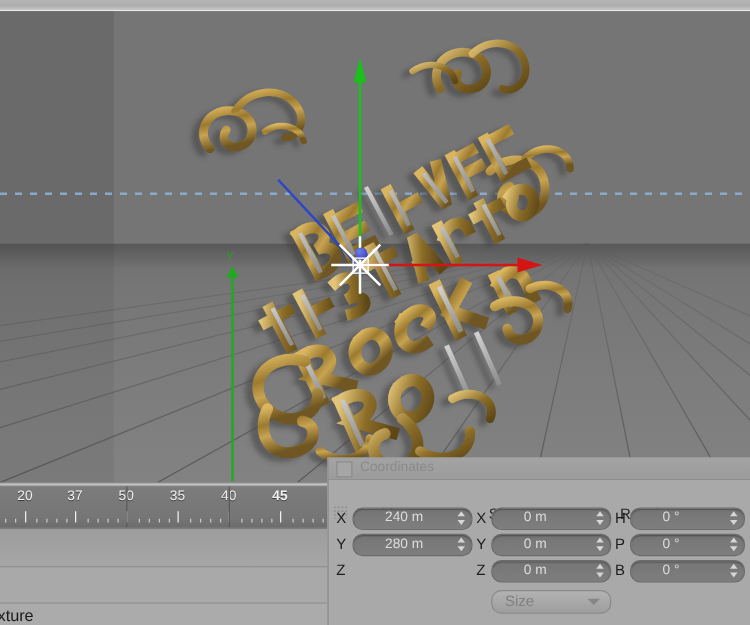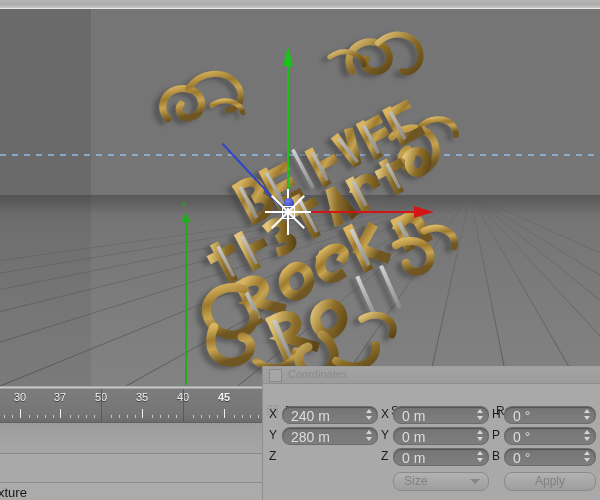--- a/index.html
+++ b/index.html
@@ -91,21 +91,21 @@
   .hdr{position:absolute;top:18px;height:16px;}
   .hdr .grip{position:absolute;left:4px;top:20px;width:11px;height:10px;
     background-image:
       radial-gradient(circle at 1px 1px,#868686 .6px,transparent .8px);
     background-size:3px 3px;}
   .hdr-lbl{position:absolute;top:19px;font-size:12px;color:#262626;}
   .rowlbl{position:absolute;font-size:12px;color:#1c1c1c;}
   .field{position:absolute;height:16px;border-radius:8px;
     background:linear-gradient(to bottom,#757575,#7e7e7e);
     border:1px solid #6b6b6b;box-shadow:inset 0 1px 1px rgba(0,0,0,.3);}
-  .field .val{position:absolute;left:8px;top:1px;font-size:14px;color:#ddd;}
+  .field .val{position:absolute;left:25px;top:1px;font-size:11px;color:#ddd;}
   .field .spin{position:absolute;right:4px;top:2px;width:7px;height:11px;}
   .field .spin .up{position:absolute;left:0;top:0;width:0;height:0;
     border-left:3.5px solid transparent;border-right:3.5px solid transparent;border-bottom:4px solid #d6d6d6;}
   .field .spin .dn{position:absolute;left:0;bottom:0;width:0;height:0;
     border-left:3.5px solid transparent;border-right:3.5px solid transparent;border-top:4px solid #d6d6d6;}
   .dd{position:absolute;height:17px;border-radius:8px;
     background:linear-gradient(to bottom,#b2b2b2,#9e9e9e);border:1px solid #8a8a8a;}
   .dd .lbl{position:absolute;left:10px;top:1px;font-size:12px;color:#818181;}
   .dd .arrow{position:absolute;right:8px;top:6px;width:0;height:0;
     border-left:5px solid transparent;border-right:5px solid transparent;border-top:5px solid #868686;}
@@ -312,21 +312,21 @@
         <i style="transform:rotate(135deg)"></i>
       </div>
       <div class="gz-zdot"></div>
       <div class="gz-box"></div>
     </div>
   </div>
 
   <div class="tl-wrap">
     <div class="tl-sepline"></div>
     <div class="ruler" id="ruler">
-        <div class="num" style="left: 20px;">30</div>
+        <div class="num" style="left: 20px;">20</div>
         <div class="tickM" style="left: 20px;"></div>
         <div class="num" style="left: 60px;">37</div>
         <div class="tickM" style="left: 60px;"></div>
         <div class="num" style="left: 101px;">50</div>
         <div class="tickM" style="left: 101px;"></div>
         <div class="num" style="left: 142px;">35</div>
         <div class="tickM" style="left: 142px;"></div>
         <div class="num" style="left: 183px;">40</div>
         <div class="tickM" style="left: 183px;"></div>
         <div class="num" style="left: 224px; font-weight: bold;">45</div>
@@ -451,18 +451,15 @@
       <span class="spin">
           <i class="up"></i>
           <i class="dn"></i>
         </span>
     </div>
 
     <div class="dd" style="left:130px;top:105px;width:94px">
       <span class="lbl">Size</span>
       <span class="arrow"></span>
     </div>
-    <div class="btn" style="left:241px;top:105px;width:90px">
-      <span class="lbl">Apply</span>
-    </div>
   </div>
 
 </div>
 
 </body></html>

